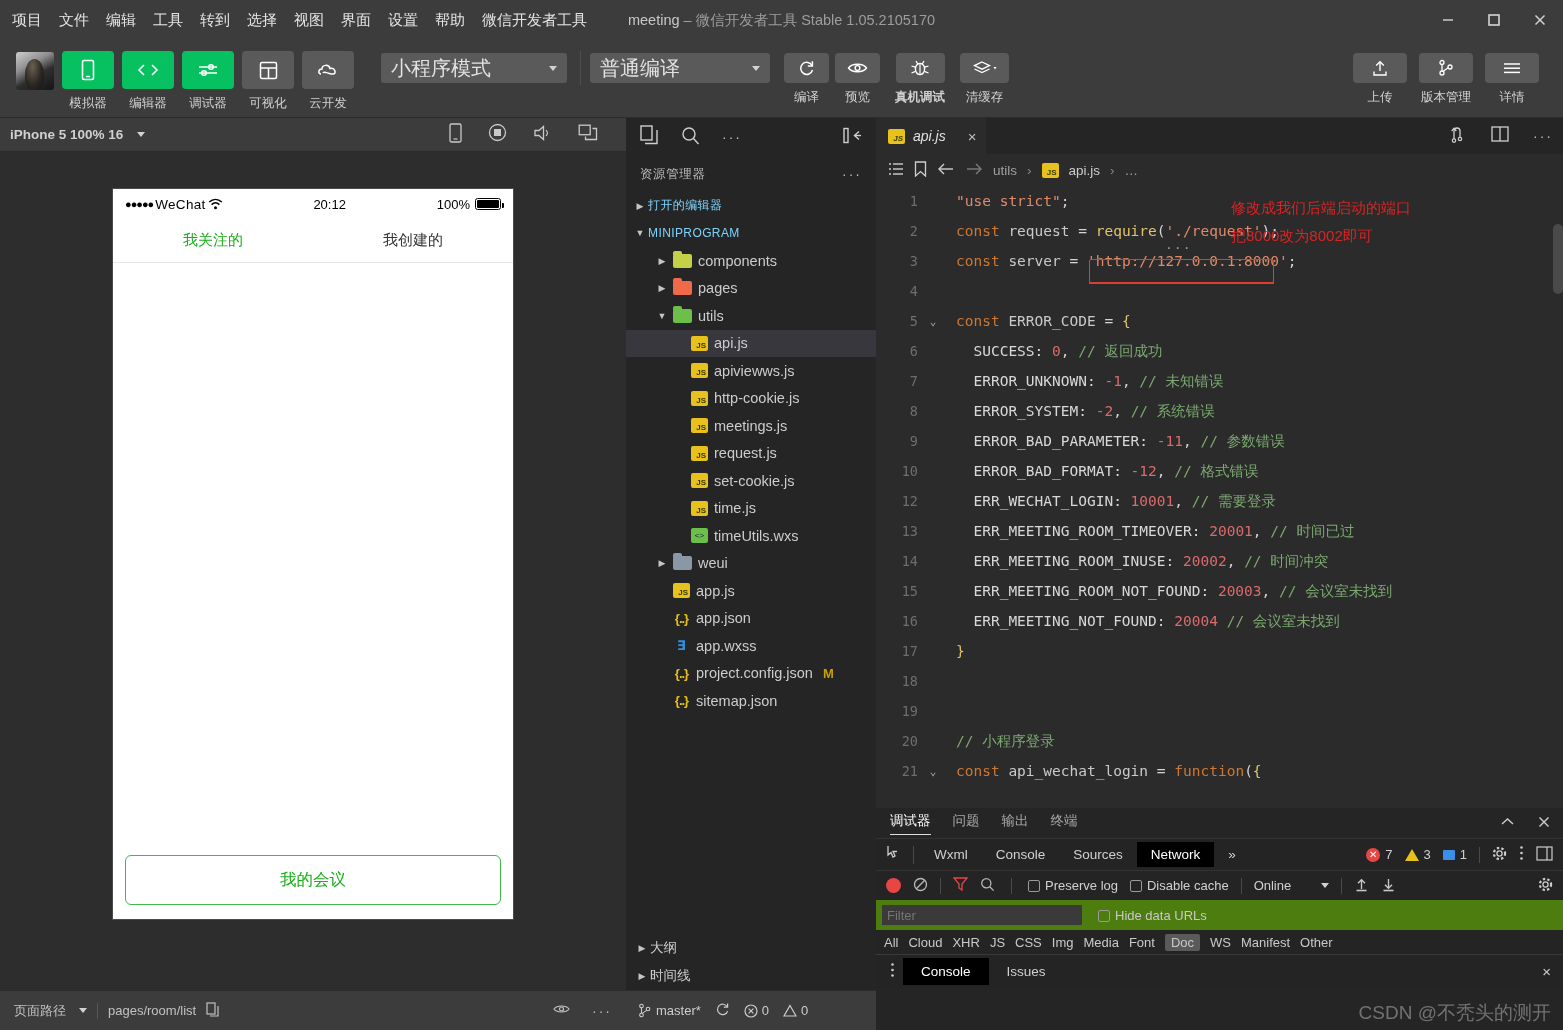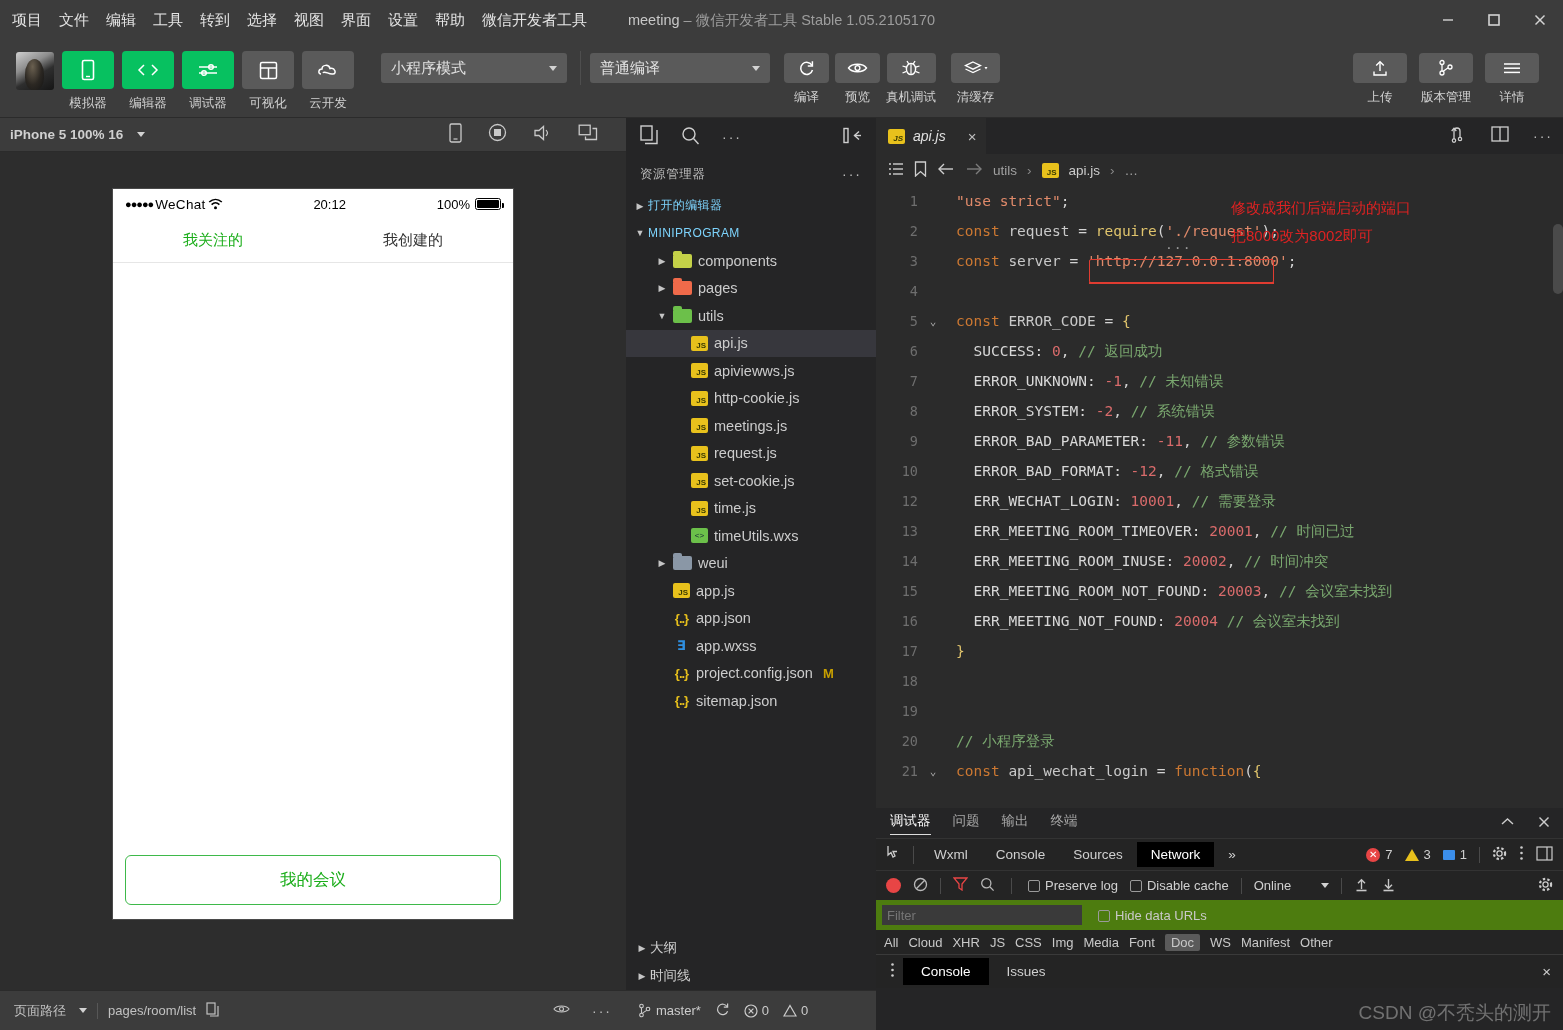--- a/index.html
+++ b/index.html
@@ -48,21 +48,21 @@
   .tbtn {
     width: 52px; height: 38px; border-radius: 4px; background: #5a5a5a;
     display: flex; align-items: center; justify-content: center; cursor: pointer;
   }
   .tbtn.green { background: #07c160; }
   .tbtn svg { stroke: #fff; fill: none; }
   .tcell { display: flex; flex-direction: column; align-items: center; }
   .tlabel { font-size: 12.5px; color: #d2d2d2; margin-top: 6px; white-space: nowrap; }
   .sel {
     height: 30px; background: #5a5a5a; border-radius: 3px; display: flex; align-items: center;
-    padding: 6px 10px; color: #e2e2e2; font-size: 15px; justify-content: space-between; cursor: pointer;
+    padding: 6px 10px; color: #e2e2e2; font-size: 20px; justify-content: space-between; cursor: pointer;
   }
   .caret { border-left: 4px solid transparent; border-right: 4px solid transparent; border-top: 5px solid #d2d2d2; margin-left: 8px;}
   .vdiv { width: 1px; height: 34px; background: #4e4e4e; }
 
   
   .sim-pane { position: absolute; left: 0; top: 118px; width: 626px; height: 912px; background: #2d2d2d; }
   .sim-head {
     height: 34px; background: #3c3c3c; display: flex; align-items: center;
     padding: 0 10px; justify-content: space-between; border-bottom: 1px solid #2b2b2b; font-weight: bold;
   }
@@ -332,21 +332,21 @@
       </div>
       <div class="tcell">
         <div class="tbtn" style="width:45px;height:30px;">
           <svg width="21" height="14" viewBox="0 0 21 14">
               <path d="M1.5 7 C5 2 16 2 19.5 7 C16 12 5 12 1.5 7Z" stroke-width="1.4" fill="none"></path>
               <circle cx="10.5" cy="7" r="2.4" stroke-width="1.4"></circle>
             </svg>
         </div>
         <div class="tlabel">预览</div>
       </div>
-      <div class="tcell" style="">
+      <div class="tcell" style="margin-left:9px;font-weight:bold;">
         <div class="tbtn" style="width:49px;height:30px;">
           <svg width="20" height="18" viewBox="0 0 20 18">
               <ellipse cx="10" cy="10" rx="4.6" ry="5.6" stroke-width="1.4"></ellipse>
               <line x1="10" y1="4.4" x2="10" y2="15.6" stroke-width="1.2"></line>
               <line x1="6" y1="2" x2="8.2" y2="5.6" stroke-width="1.3"></line>
               <line x1="14" y1="2" x2="11.8" y2="5.6" stroke-width="1.3"></line>
               <line x1="1.5" y1="7" x2="5.4" y2="8.2" stroke-width="1.3"></line>
               <line x1="18.5" y1="7" x2="14.6" y2="8.2" stroke-width="1.3"></line>
               <line x1="1.5" y1="14" x2="5.6" y2="12.4" stroke-width="1.3"></line>
               <line x1="18.5" y1="14" x2="14.4" y2="12.4" stroke-width="1.3"></line>

